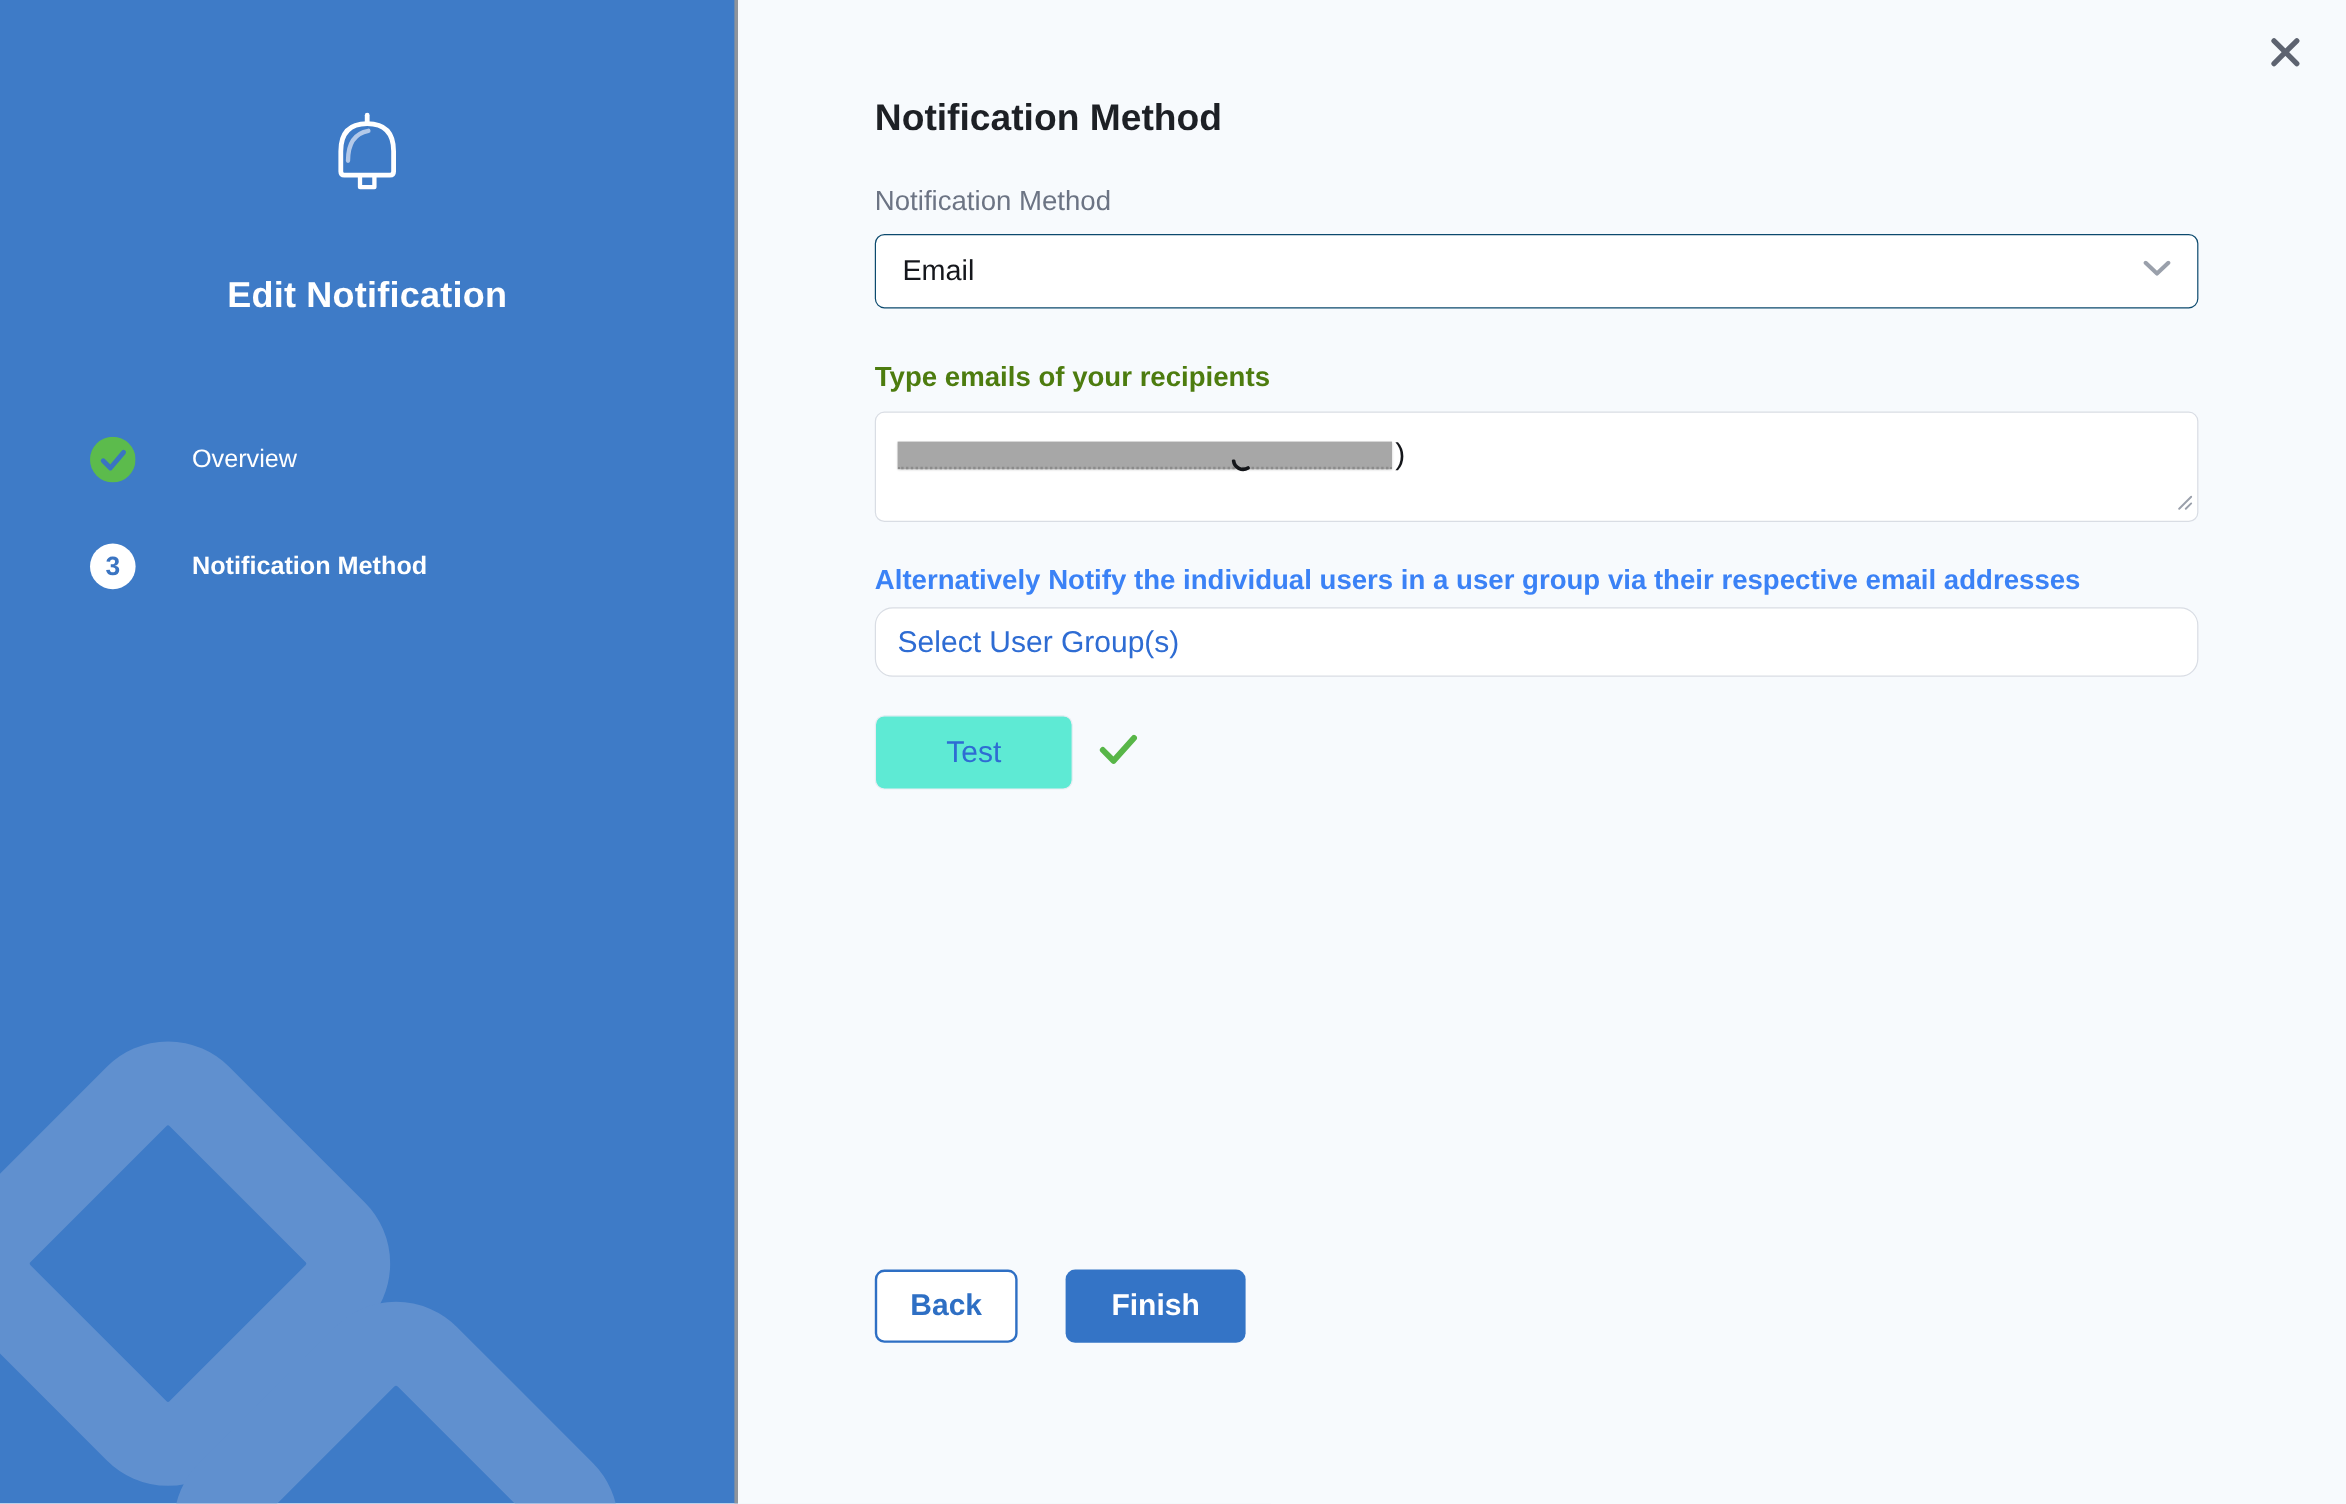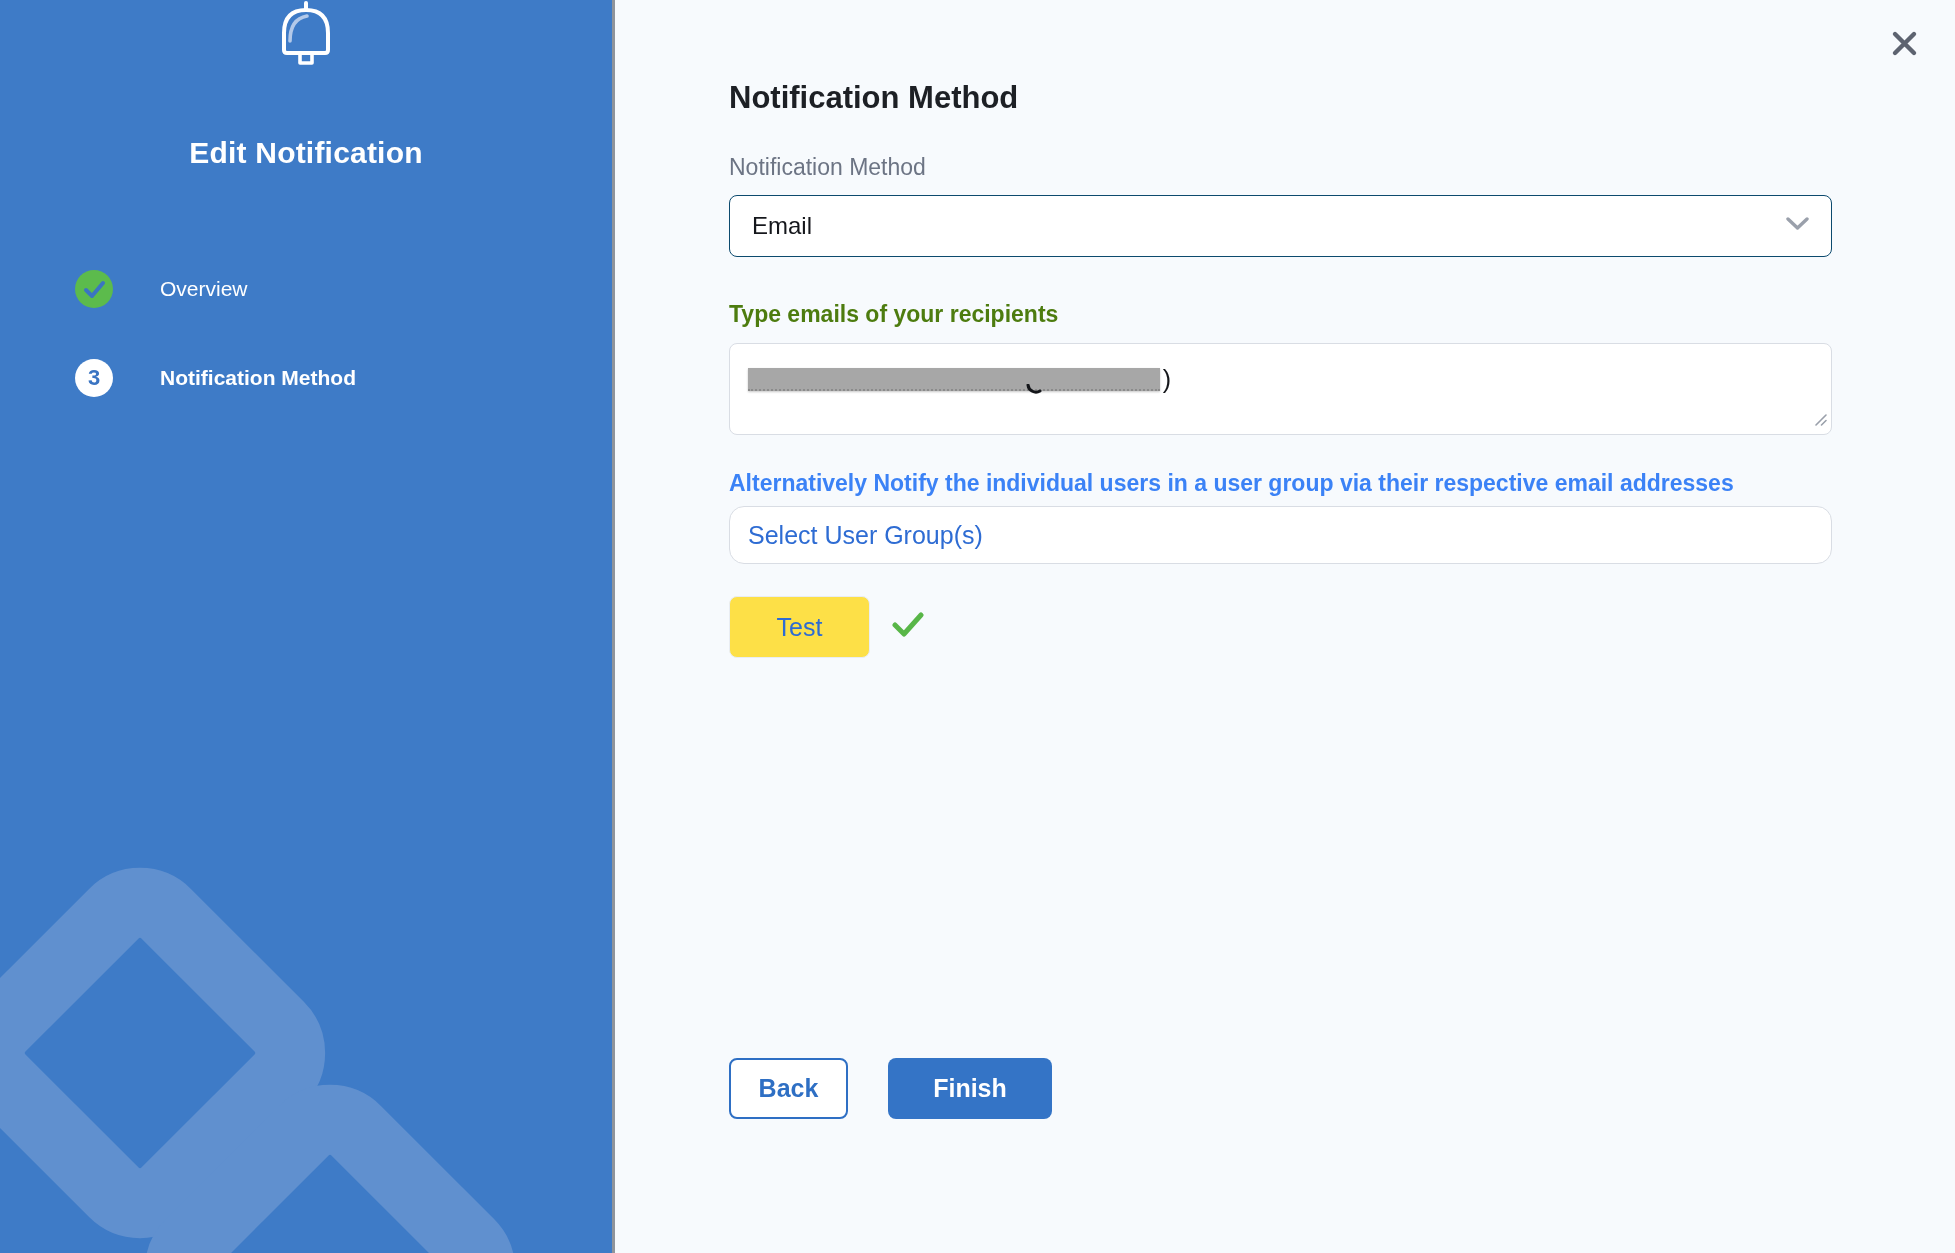--- a/index.html
+++ b/index.html
@@ -35,20 +35,21 @@
     width: 304px; height: 304px;
   }
   .wm1 { left: -12px; top: 901px; }
   .wm2 { left: 178px; top: 1118px; }
 
   .sidebar-head {
     position: relative;
     display: flex;
     flex-direction: column;
     align-items: center;
+    padding-top: 93px;
   }
   .sidebar-title {
     margin: 56px 0 0 0;
     color: #ffffff;
     font-size: 30px;
     font-weight: bold;
     letter-spacing: 0.2px;
   }
   .steps {
     position: relative;
@@ -191,22 +192,22 @@
   .groupbox .link {
     font-size: 25px;
     color: #2e6cd3;
   }
   .test-row {
     margin-top: 32px;
     display: flex;
     align-items: center;
   }
   .test-btn {
-    width: 141px; height: 62px;
-    background: #fde047;
+    width: 165px; height: 62px;
+    background: #5eead4;
     border: 1px solid #e9edf3;
     border-radius: 8px;
     font-family: "Liberation Sans", sans-serif;
     font-size: 25px;
     color: #2e6cd3;
     cursor: pointer;
   }
   .test-check { margin-left: 22px; }
 
   .footer {
@@ -220,21 +221,21 @@
     border: 2px solid #2e6fc4;
     border-radius: 8px;
     font-family: "Liberation Sans", sans-serif;
     font-size: 25px;
     font-weight: bold;
     color: #2e6fc4;
     cursor: pointer;
   }
   .finish-btn {
     margin-left: 40px;
-    width: 164px; height: 61px;
+    width: 150px; height: 61px;
     background: #3474c6;
     border: none;
     border-radius: 8px;
     font-family: "Liberation Sans", sans-serif;
     font-size: 25px;
     font-weight: bold;
     color: #ffffff;
     cursor: pointer;
   }
 </style>

